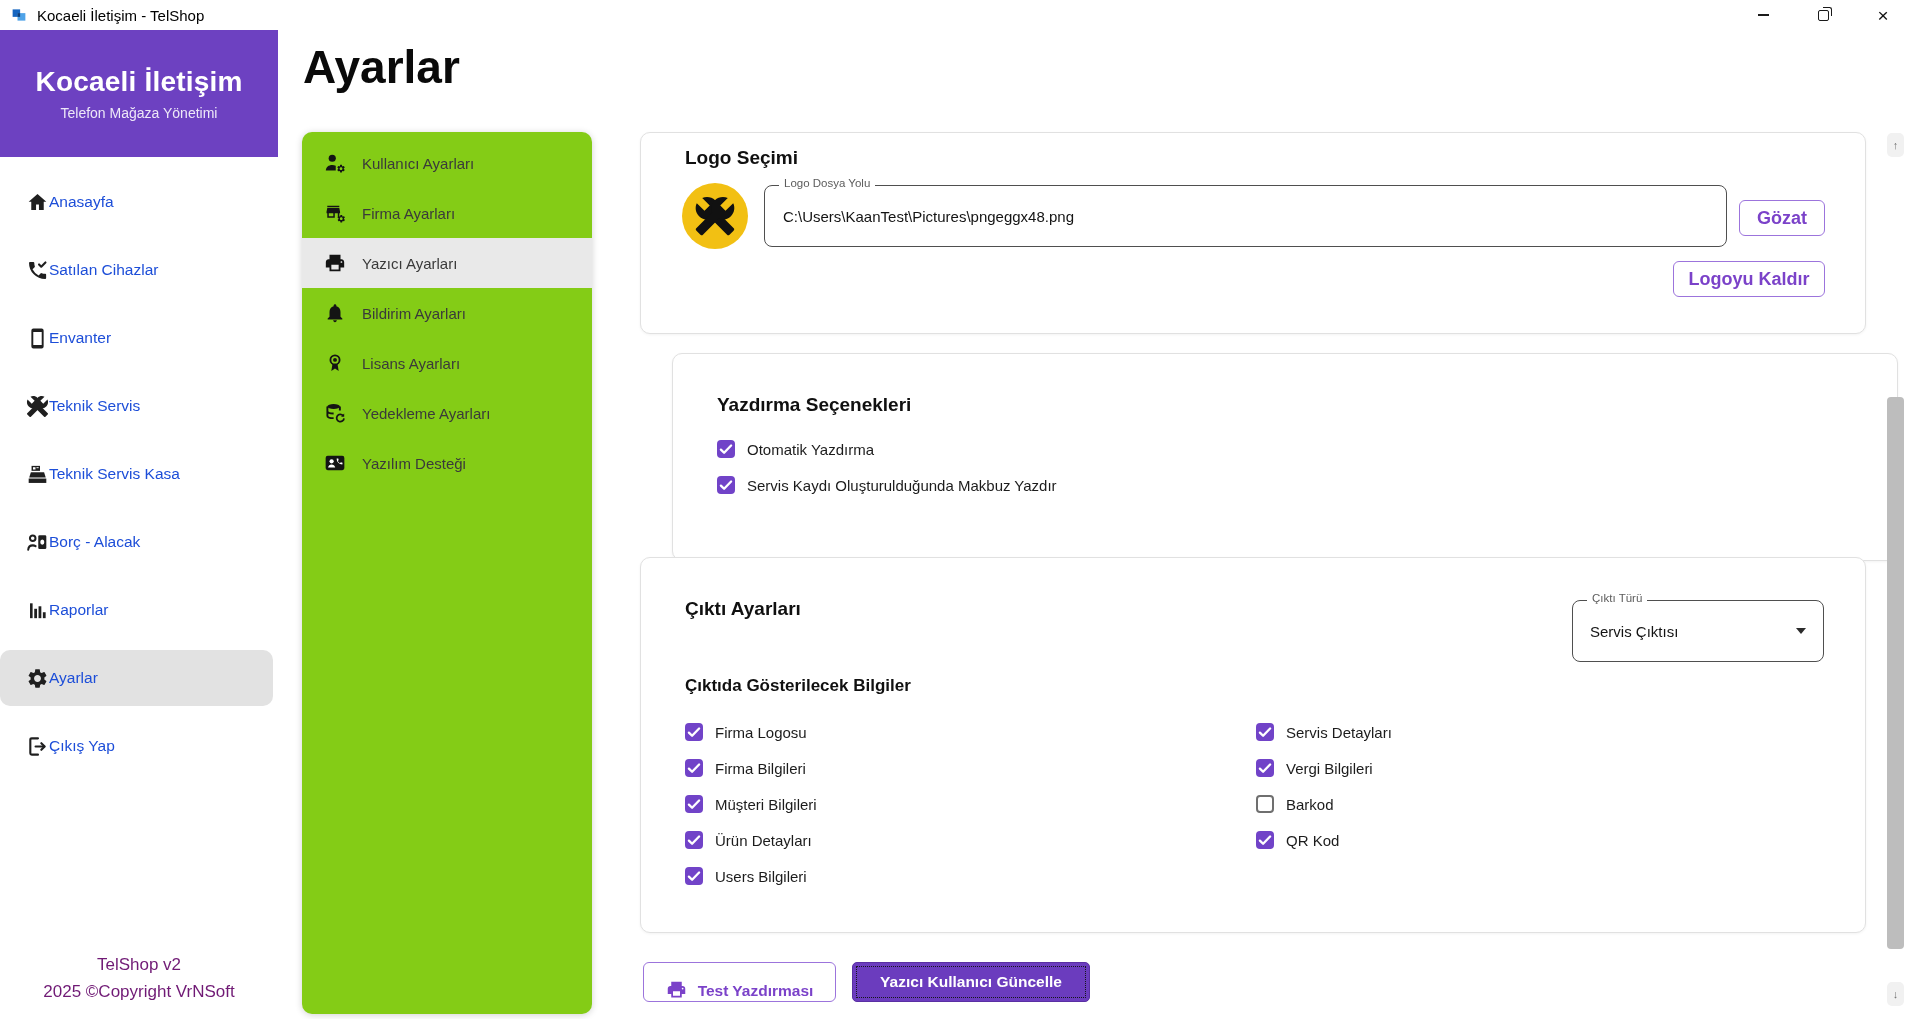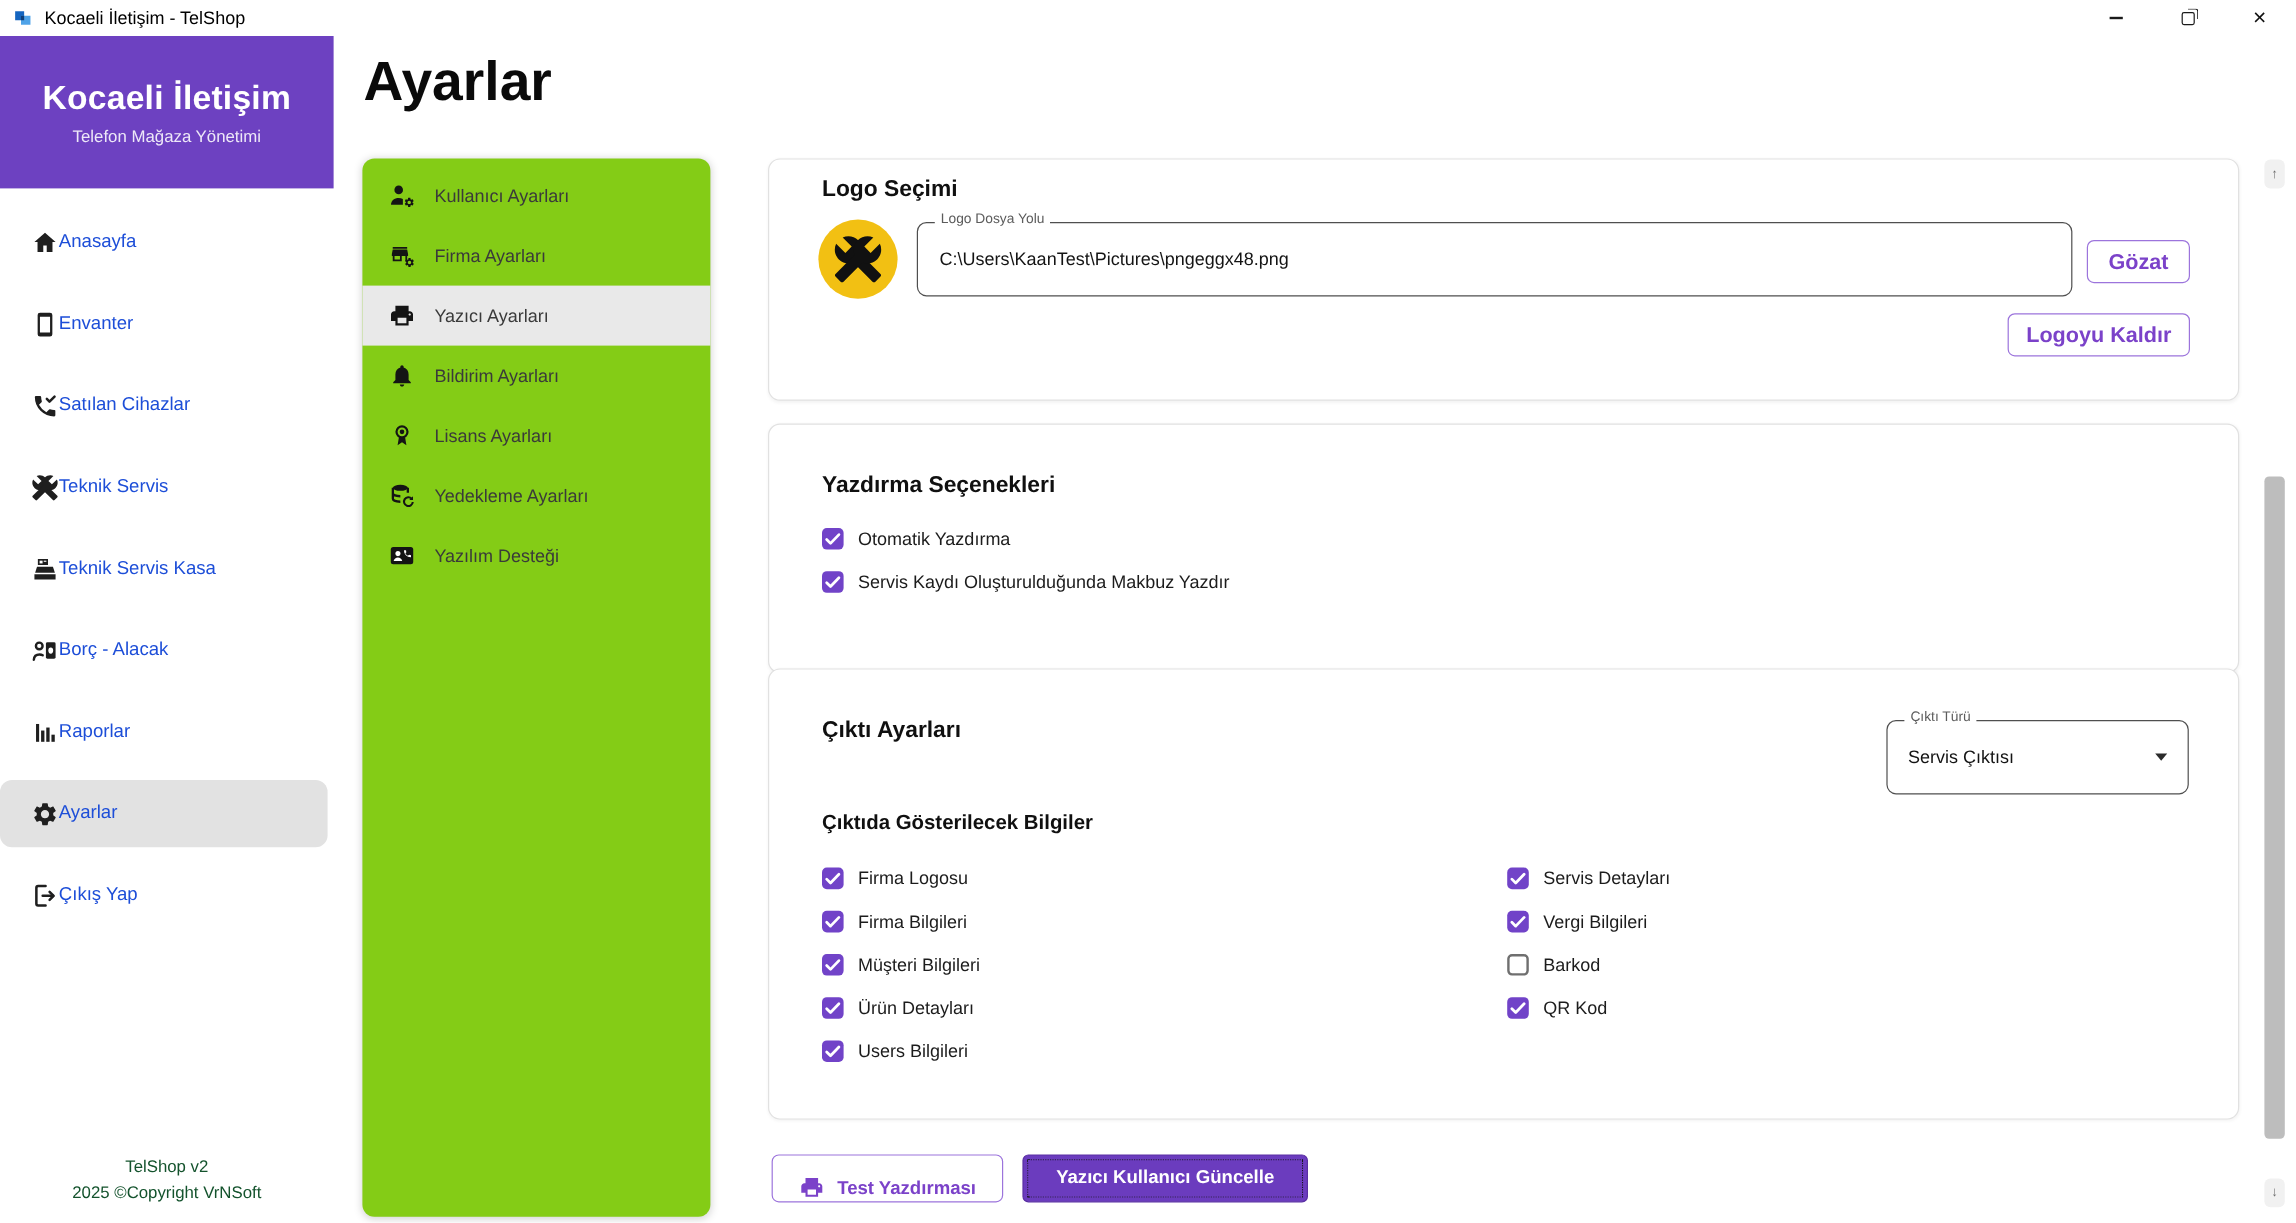--- a/index.html
+++ b/index.html
@@ -23,38 +23,38 @@
   
   .sidebar{position:absolute;top:30px;left:0;width:278px;bottom:0;background:#fff;z-index:40;}
   .brand{height:127px;background:#6D41C1;color:#fff;display:flex;flex-direction:column;align-items:center;justify-content:center;gap:7px;}
   .brand-title{font-size:28px;font-weight:700;letter-spacing:.2px;}
   .brand-sub{font-size:14px;color:rgba(255,255,255,.88);}
   .side-menu{padding-top:17px;}
   .side-item{height:56px;margin:0 5px 12px 0;display:flex;align-items:center;padding-left:26px;border-radius:10px;cursor:pointer;}
   .side-item.active{background:#E2E2E2;margin-right:5px;}
   .side-item .icon{width:23px;height:23px;color:#1f1f1f;flex:0 0 23px;}
   .side-label{font-size:15.5px;color:#1d4ed8;}
-  .side-footer{position:absolute;bottom:14px;left:0;right:0;text-align:center;font-size:14px;color:#14532d;line-height:1.55;}
+  .side-footer{position:absolute;bottom:14px;left:0;right:0;text-align:center;font-size:17px;color:#701a75;line-height:1.55;}
 
   
   .page-title{position:absolute;left:303px;top:40px;margin:0;font-size:46px;font-weight:800;color:#0a0a0a;z-index:10;}
 
   
   .settings-panel{position:absolute;left:302px;top:132px;width:290px;height:876px;background:#84cc16;border-radius:10px;
     box-shadow:0 1px 7px rgba(0,0,0,.18);padding-top:6px;z-index:10;}
   .set-item{height:50px;display:flex;align-items:center;padding-left:22px;cursor:pointer;}
   .set-item.active{background:#E9E9E9;}
   .set-item .icon{width:22px;height:22px;color:#141414;flex:0 0 22px;}
   .set-label{margin-left:16px;font-size:15px;color:#3a3a3a;}
 
   
   .card{position:absolute;left:640px;width:1226px;background:#fff;border:1px solid #E1E1E1;border-radius:10px;
     box-shadow:0 1px 3px rgba(0,0,0,.05);box-sizing:border-box;}
   .card-logo{top:132px;height:202px;}
-  .card-print{top:353px;height:208px;}
+  .card-print{top:353px;height:208px;margin-left:32px;}
   .card-output{top:557px;height:376px;}
   .card-title{position:absolute;left:44px;top:14px;margin:0;font-size:19px;font-weight:700;color:#101010;}
   .card-print .card-title{top:40px;}
   .card-output .card-title{top:40px;}
 
   
   .logo-circle{position:absolute;left:41px;top:50px;width:66px;height:66px;border-radius:50%;background:#F2C013;
     display:flex;align-items:center;justify-content:center;}
   .logo-circle svg{width:42px;height:42px;color:#111;}
   .field{position:absolute;left:123px;top:52px;width:963px;height:62px;border:1.5px solid #4F4F4F;border-radius:8px;box-sizing:border-box;background:#fff;}
@@ -133,33 +133,33 @@
         <span class="icon">
           <svg viewBox="0 0 24 24" fill="currentColor">
             <path d="M12 3 2.8 11.2h2.7v8.6h5v-5.7h3v5.7h5v-8.6h2.7z"></path>
           </svg>
         </span>
         <span class="side-label">Anasayfa</span>
       </div>
       <div class="side-item">
         <span class="icon">
           <svg viewBox="0 0 24 24" fill="currentColor">
-            <path d="M16.3 1.6H7.7a2.1 2.1 0 0 0-2.1 2.1v16.6a2.1 2.1 0 0 0 2.1 2.1h8.6a2.1 2.1 0 0 0 2.1-2.1V3.7a2.1 2.1 0 0 0-2.1-2.1zm.1 17.3H7.6V5.1h8.8z"></path>
-          </svg>
-        </span>
-        <span class="side-label">Envanter</span>
-      </div>
-      <div class="side-item">
-        <span class="icon">
-          <svg viewBox="0 0 24 24" fill="currentColor">
             <path d="M19.9 15.3c-1.2 0-2.4-.2-3.5-.55a1 1 0 0 0-1.02.24l-2.2 2.2a15 15 0 0 1-6.4-6.4l2.2-2.2a1 1 0 0 0 .24-1.02A11.2 11.2 0 0 1 8.66 4.1a1 1 0 0 0-1-1H4.16a1 1 0 0 0-1 1A16.84 16.84 0 0 0 20 20.94a1 1 0 0 0 1-1v-3.5a1 1 0 0 0-1.1-1.14z"></path>
             <path d="M13.6 5.7l2.3 2.3 4.4-4.4" fill="none" stroke="currentColor" stroke-width="2.2" stroke-linecap="round" stroke-linejoin="round"></path>
           </svg>
         </span>
         <span class="side-label">Satılan Cihazlar</span>
+      </div>
+      <div class="side-item">
+        <span class="icon">
+          <svg viewBox="0 0 24 24" fill="currentColor">
+            <path d="M16.3 1.6H7.7a2.1 2.1 0 0 0-2.1 2.1v16.6a2.1 2.1 0 0 0 2.1 2.1h8.6a2.1 2.1 0 0 0 2.1-2.1V3.7a2.1 2.1 0 0 0-2.1-2.1zm.1 17.3H7.6V5.1h8.8z"></path>
+          </svg>
+        </span>
+        <span class="side-label">Envanter</span>
       </div>
       <div class="side-item">
         <span class="icon">
           <svg viewBox="0 0 24 24" fill="currentColor">
             <path d="M22.7 19l-9.1-9.1c.9-2.3.4-5-1.5-6.9-2-2-5-2.4-7.4-1.3L9 6 6 9 1.6 4.7C.4 7.1.9 10.1 2.9 12.1c1.9 1.9 4.6 2.4 6.9 1.5l9.1 9.1c.4.4 1 .4 1.4 0l2.3-2.3c.5-.4.5-1.1.1-1.4z"></path>
             <g transform="translate(24,0) scale(-1,1)">
               <path d="M22.7 19l-9.1-9.1c.9-2.3.4-5-1.5-6.9-2-2-5-2.4-7.4-1.3L9 6 6 9 1.6 4.7C.4 7.1.9 10.1 2.9 12.1c1.9 1.9 4.6 2.4 6.9 1.5l9.1 9.1c.4.4 1 .4 1.4 0l2.3-2.3c.5-.4.5-1.1.1-1.4z"></path>
             </g>
           </svg>
         </span>

